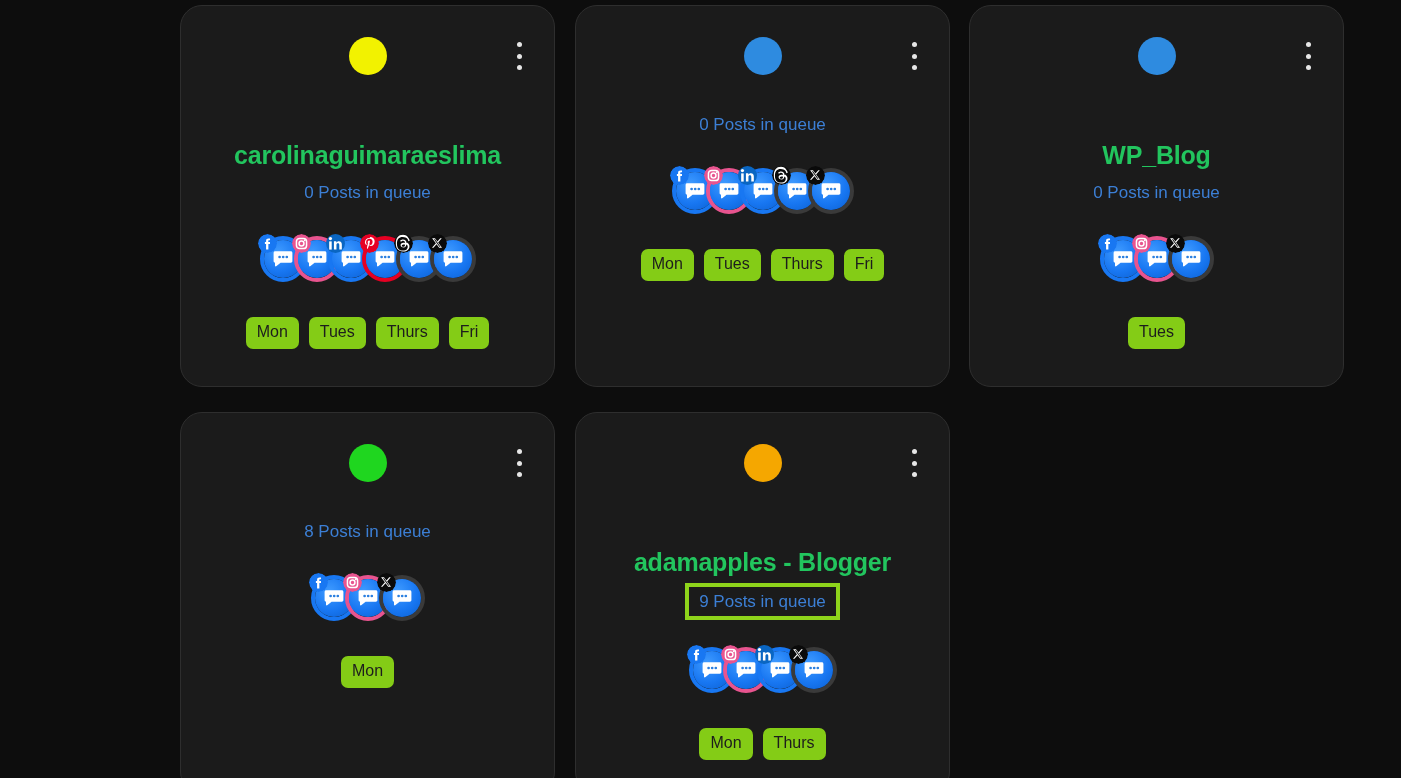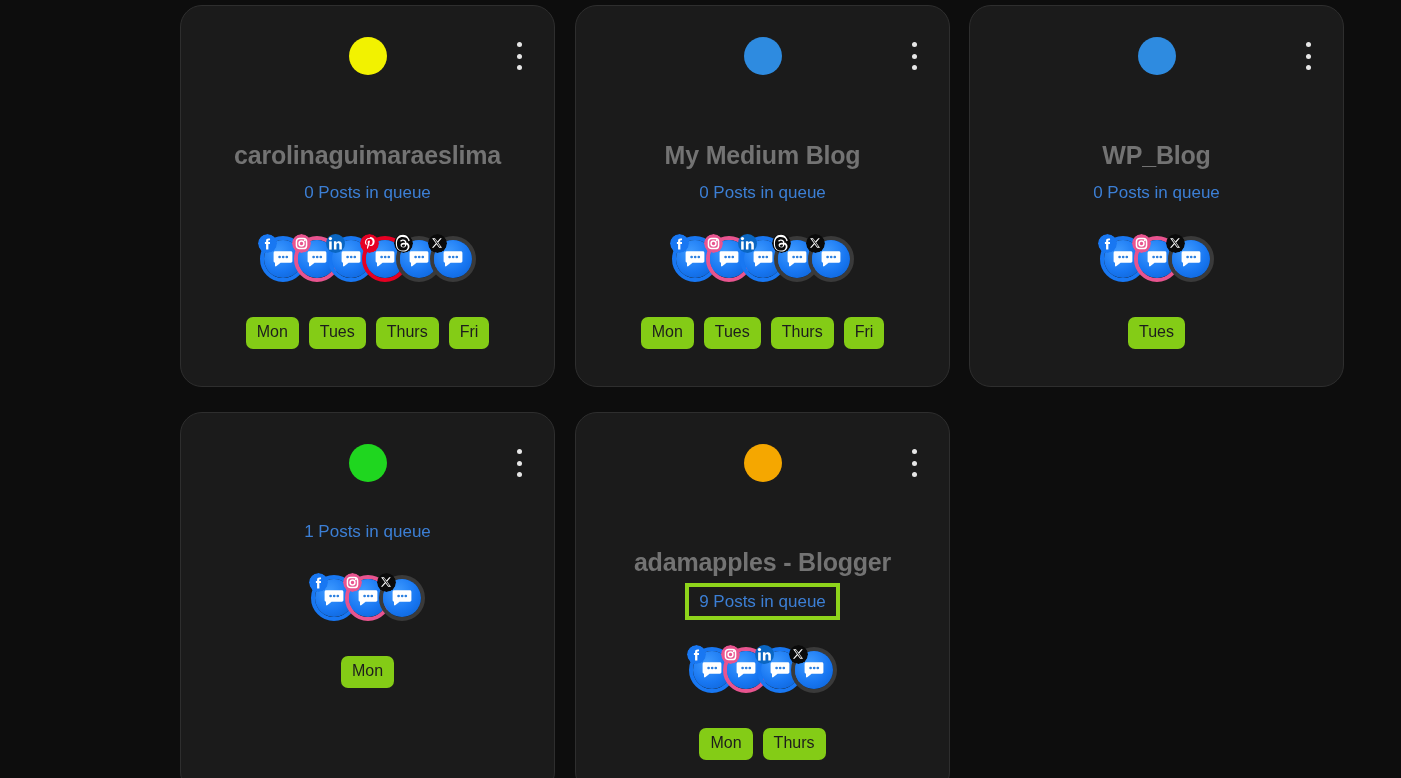--- a/index.html
+++ b/index.html
@@ -76,21 +76,21 @@
     height: 5px;
     border-radius: 50%;
     background: #e6e6e6;
   }
 
   
   .card-title {
     text-align: center;
     font-size: 25px;
     font-weight: bold;
-    color: #737373;
+    color: #22c55e;
     line-height: 1.1;
     letter-spacing: -0.2px;
     padding: 0 10px;
     margin-top: 40px;
   }
 
   .queue-wrap {
     display: flex;
     justify-content: center;
     margin-top: 10px;
@@ -317,21 +317,20 @@
     </div>
     <div class="card row1 col2">
       <div class="card-head">
         <div class="status-dot" style="background: rgb(46, 139, 224);"></div>
         <div class="kebab" title="More options">
           <span></span>
           <span></span>
           <span></span>
         </div>
       </div>
-      <div class="card-title">My Medium Blog</div>
       <div class="queue-wrap">
         <a class="queue-line" href="#" style="text-decoration: none;">0 Posts in queue</a>
       </div>
       <div class="socials">
         <div class="social">
           <div class="ring" style="border: 4px solid rgb(24, 119, 242);"></div>
           <div class="avatar">
             <svg viewBox="0 0 24 24" aria-hidden="true">
       <path d="M4.2 4.3h15.6c.9 0 1.6.7 1.6 1.6v8.2c0 .9-.7 1.6-1.6 1.6H9.6l-4.4 3.6c-.5.4-1.2 0-1.2-.6v-3H4.2c-.9 0-1.6-.7-1.6-1.6V5.9c0-.9.7-1.6 1.6-1.6z" fill="#ffffff"></path>
       <circle cx="8.6" cy="10" r="1.35" fill="#2a7fe0"></circle>
@@ -501,21 +500,21 @@
     <div class="card row2 col1">
       <div class="card-head">
         <div class="status-dot" style="background: rgb(31, 214, 31);"></div>
         <div class="kebab" title="More options">
           <span></span>
           <span></span>
           <span></span>
         </div>
       </div>
       <div class="queue-wrap">
-        <a class="queue-line" href="#" style="text-decoration: none;">1 Posts in queue</a>
+        <a class="queue-line" href="#" style="text-decoration: none;">8 Posts in queue</a>
       </div>
       <div class="socials">
         <div class="social">
           <div class="ring" style="border: 4px solid rgb(24, 119, 242);"></div>
           <div class="avatar">
             <svg viewBox="0 0 24 24" aria-hidden="true">
       <path d="M4.2 4.3h15.6c.9 0 1.6.7 1.6 1.6v8.2c0 .9-.7 1.6-1.6 1.6H9.6l-4.4 3.6c-.5.4-1.2 0-1.2-.6v-3H4.2c-.9 0-1.6-.7-1.6-1.6V5.9c0-.9.7-1.6 1.6-1.6z" fill="#ffffff"></path>
       <circle cx="8.6" cy="10" r="1.35" fill="#2a7fe0"></circle>
       <circle cx="12.2" cy="10" r="1.35" fill="#2a7fe0"></circle>
       <circle cx="15.8" cy="10" r="1.35" fill="#2a7fe0"></circle>

